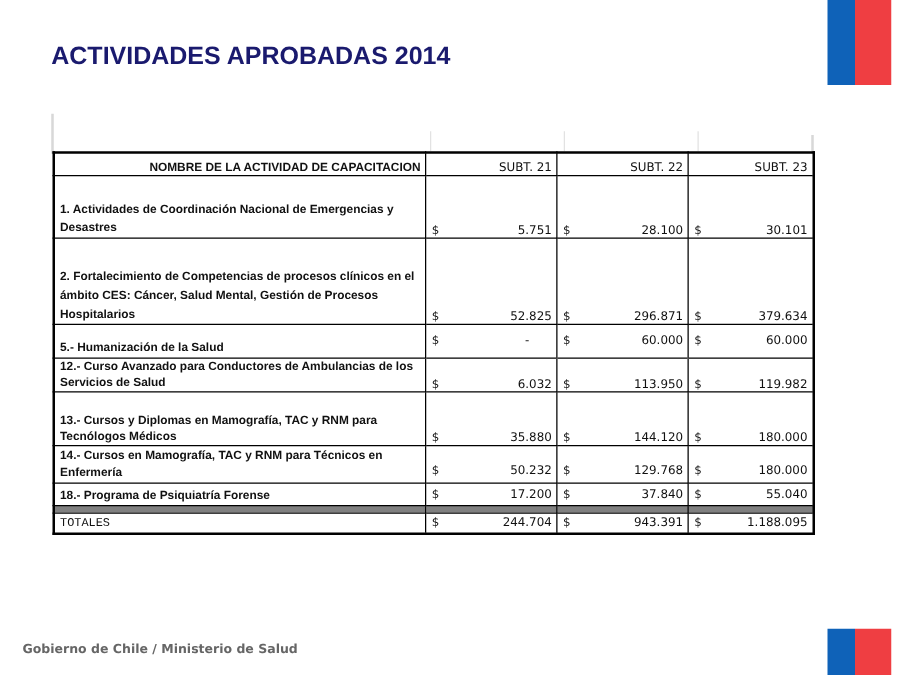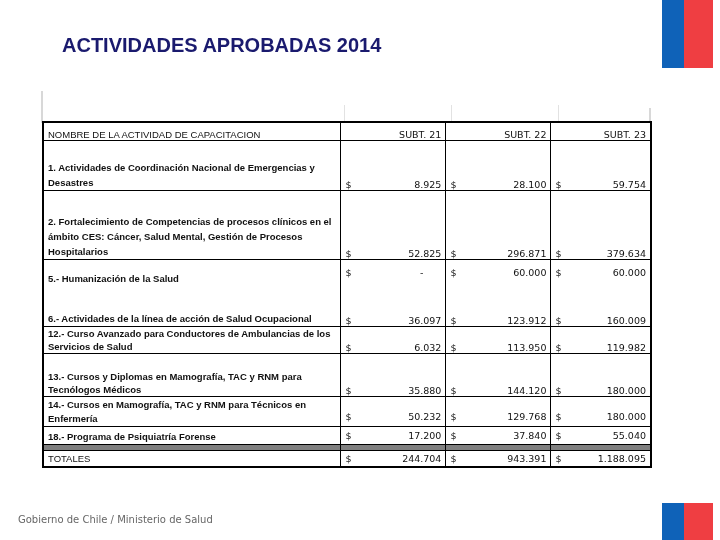--- a/index.html
+++ b/index.html
@@ -1,36 +1,36 @@
 <!DOCTYPE html>
 <html><head>
 <meta charset="utf-8">
 <style>
   html, body { margin: 0; padding: 0; }
   body {
     width: 720px; height: 540px; position: relative; overflow: hidden;
     background: #ffffff; font-family: "Liberation Sans", sans-serif;
   }
   .slide-title {
-    position: absolute; left: 62px; top: 34px;
+    position: absolute; left: 41px; top: 34px;
     font-size: 20px; font-weight: bold; color: #1a1a6e; letter-spacing: 0px;
   }
   .flag { position: absolute; display: flex; }
   .flag .blue { background: #0f62b8; }
   .flag .red { background: #ef3e42; }
   .flag-top { left: 662px; top: 0; height: 68px; }
   .flag-top .blue { width: 22px; height: 68px; }
   .flag-top .red { width: 29px; height: 68px; }
   .flag-bottom { left: 662px; top: 503px; height: 37px; }
   .flag-bottom .blue { width: 22px; height: 37px; }
   .flag-bottom .red { width: 29px; height: 37px; }
 
   .footer {
     position: absolute; left: 18px; top: 514px;
-    font-family: "DejaVu Sans", sans-serif; font-size: 10px; color: #666;
+    font-family: "DejaVu Sans", sans-serif; font-size: 10px; color: #666; font-weight: bold;
   }
 
   .sheet { position: absolute; left: 40px; top: 88px; width: 612px; height: 412px; }
   .gridline-left { position: absolute; left: 1px; top: 3px; width: 2px; height: 32px; background: #d8d8d8; }
   .gridline-right { position: absolute; left: 609px; top: 20px; width: 2px; height: 14px; background: #d8d8d8; }
   .gridline-mid { position: absolute; top: 17px; width: 1px; height: 16px; background: #e2e2e2; }
   .sheet-title {
     position: absolute; left: 176px; top: 3px;
     font-family: "DejaVu Sans", sans-serif; font-size: 12.5px; font-weight: bold;
     color: #111; text-decoration: underline; letter-spacing: 0.2px;
@@ -43,27 +43,27 @@
   }
   table.budget td {
     border: 1px solid #000; padding: 0 4px; vertical-align: bottom;
     font-size: 9.5px; color: #111;
   }
   td.name {
     width: 296px; font-family: "Liberation Sans", sans-serif; font-weight: bold;
     font-size: 9.5px; line-height: 15px; vertical-align: top; padding-top: 4px;
     color: #222;
   }
-  td.hdr-name { text-align: left; font-weight: normal; font-size: 9.5px; vertical-align: top; padding-top: 2px; }
+  td.hdr-name { text-align: right; font-weight: bold; font-size: 9.5px; vertical-align: top; padding-top: 2px; }
   td.hdr { text-align: right; font-family: "DejaVu Sans", sans-serif; font-size: 10.5px; vertical-align: top; padding-top: 2px; }
   td.num { width: 92px; font-family: "DejaVu Sans", sans-serif; font-size: 11px; padding-bottom: 1px; }
   td.num .cur { float: left; }
   td.num .val { float: right; }
   tr.gray td { background: #808080; height: 5px; padding: 0; }
-  td.totales { font-family: Liberation Sans, sans-serif; font-size: 11px; font-weight: normal; vertical-align: middle; padding-top: 0; }
+  td.totales { font-family: Liberation Mono, monospace; font-size: 11px; font-weight: normal; vertical-align: middle; padding-top: 0; }
 </style>
 </head>
 <body>
 
 <div class="slide-title">ACTIVIDADES APROBADAS 2014</div>
 
 <div class="flag flag-top">
   <div class="blue"></div>
   <div class="red"></div>
 </div>
@@ -87,29 +87,29 @@
       <td class="hdr-name">NOMBRE DE LA ACTIVIDAD DE CAPACITACION</td>
       <td class="hdr">SUBT. 21</td>
       <td class="hdr">SUBT. 22</td>
       <td class="hdr">SUBT. 23</td>
     </tr>
 
     <tr style="height:50px">
       <td class="name" style="border-top:none; padding-top:14px">1.  Actividades de Coordinación Nacional de Emergencias y Desastres</td>
       <td class="num" style="border-top:none">
             <span class="cur">$</span>
-            <span class="val">8.925</span>
+            <span class="val">5.751</span>
           </td>
       <td class="num" style="border-top:none">
             <span class="cur">$</span>
             <span class="val">28.100</span>
           </td>
       <td class="num" style="border-top:none">
             <span class="cur">$</span>
-            <span class="val">59.754</span>
+            <span class="val">30.101</span>
           </td>
     </tr>
 
     <tr style="height:69px">
       <td class="name" style="padding-top:8px">2.  Fortalecimiento de Competencias de procesos clínicos en el ámbito CES: Cáncer, Salud Mental, Gestión de Procesos Hospitalarios</td>
       <td class="num">
             <span class="cur">$</span>
             <span class="val">52.825</span>
           </td>
       <td class="num">
@@ -131,35 +131,20 @@
       <td class="num" style="border-bottom:none; vertical-align:middle">
             <span class="cur">$</span>
             <span class="val">60.000</span>
           </td>
       <td class="num" style="border-bottom:none; vertical-align:middle">
             <span class="cur">$</span>
             <span class="val">60.000</span>
           </td>
     </tr>
 
-    <tr style="height:40px">
-      <td class="name" style="border-top:none; padding-top:4px">6.-  Actividades de la línea de acción de Salud Ocupacional</td>
-      <td class="num" style="border-top:none">
-            <span class="cur">$</span>
-            <span class="val">36.097</span>
-          </td>
-      <td class="num" style="border-top:none">
-            <span class="cur">$</span>
-            <span class="val">123.912</span>
-          </td>
-      <td class="num" style="border-top:none">
-            <span class="cur">$</span>
-            <span class="val">160.009</span>
-          </td>
-    </tr>
 
 
     <tr style="height:27px">
       <td class="name" style="padding-top:0; line-height:13px">12.- Curso Avanzado para Conductores de Ambulancias de los Servicios de Salud</td>
       <td class="num">
             <span class="cur">$</span>
             <span class="val">6.032</span>
           </td>
       <td class="num">
             <span class="cur">$</span>

